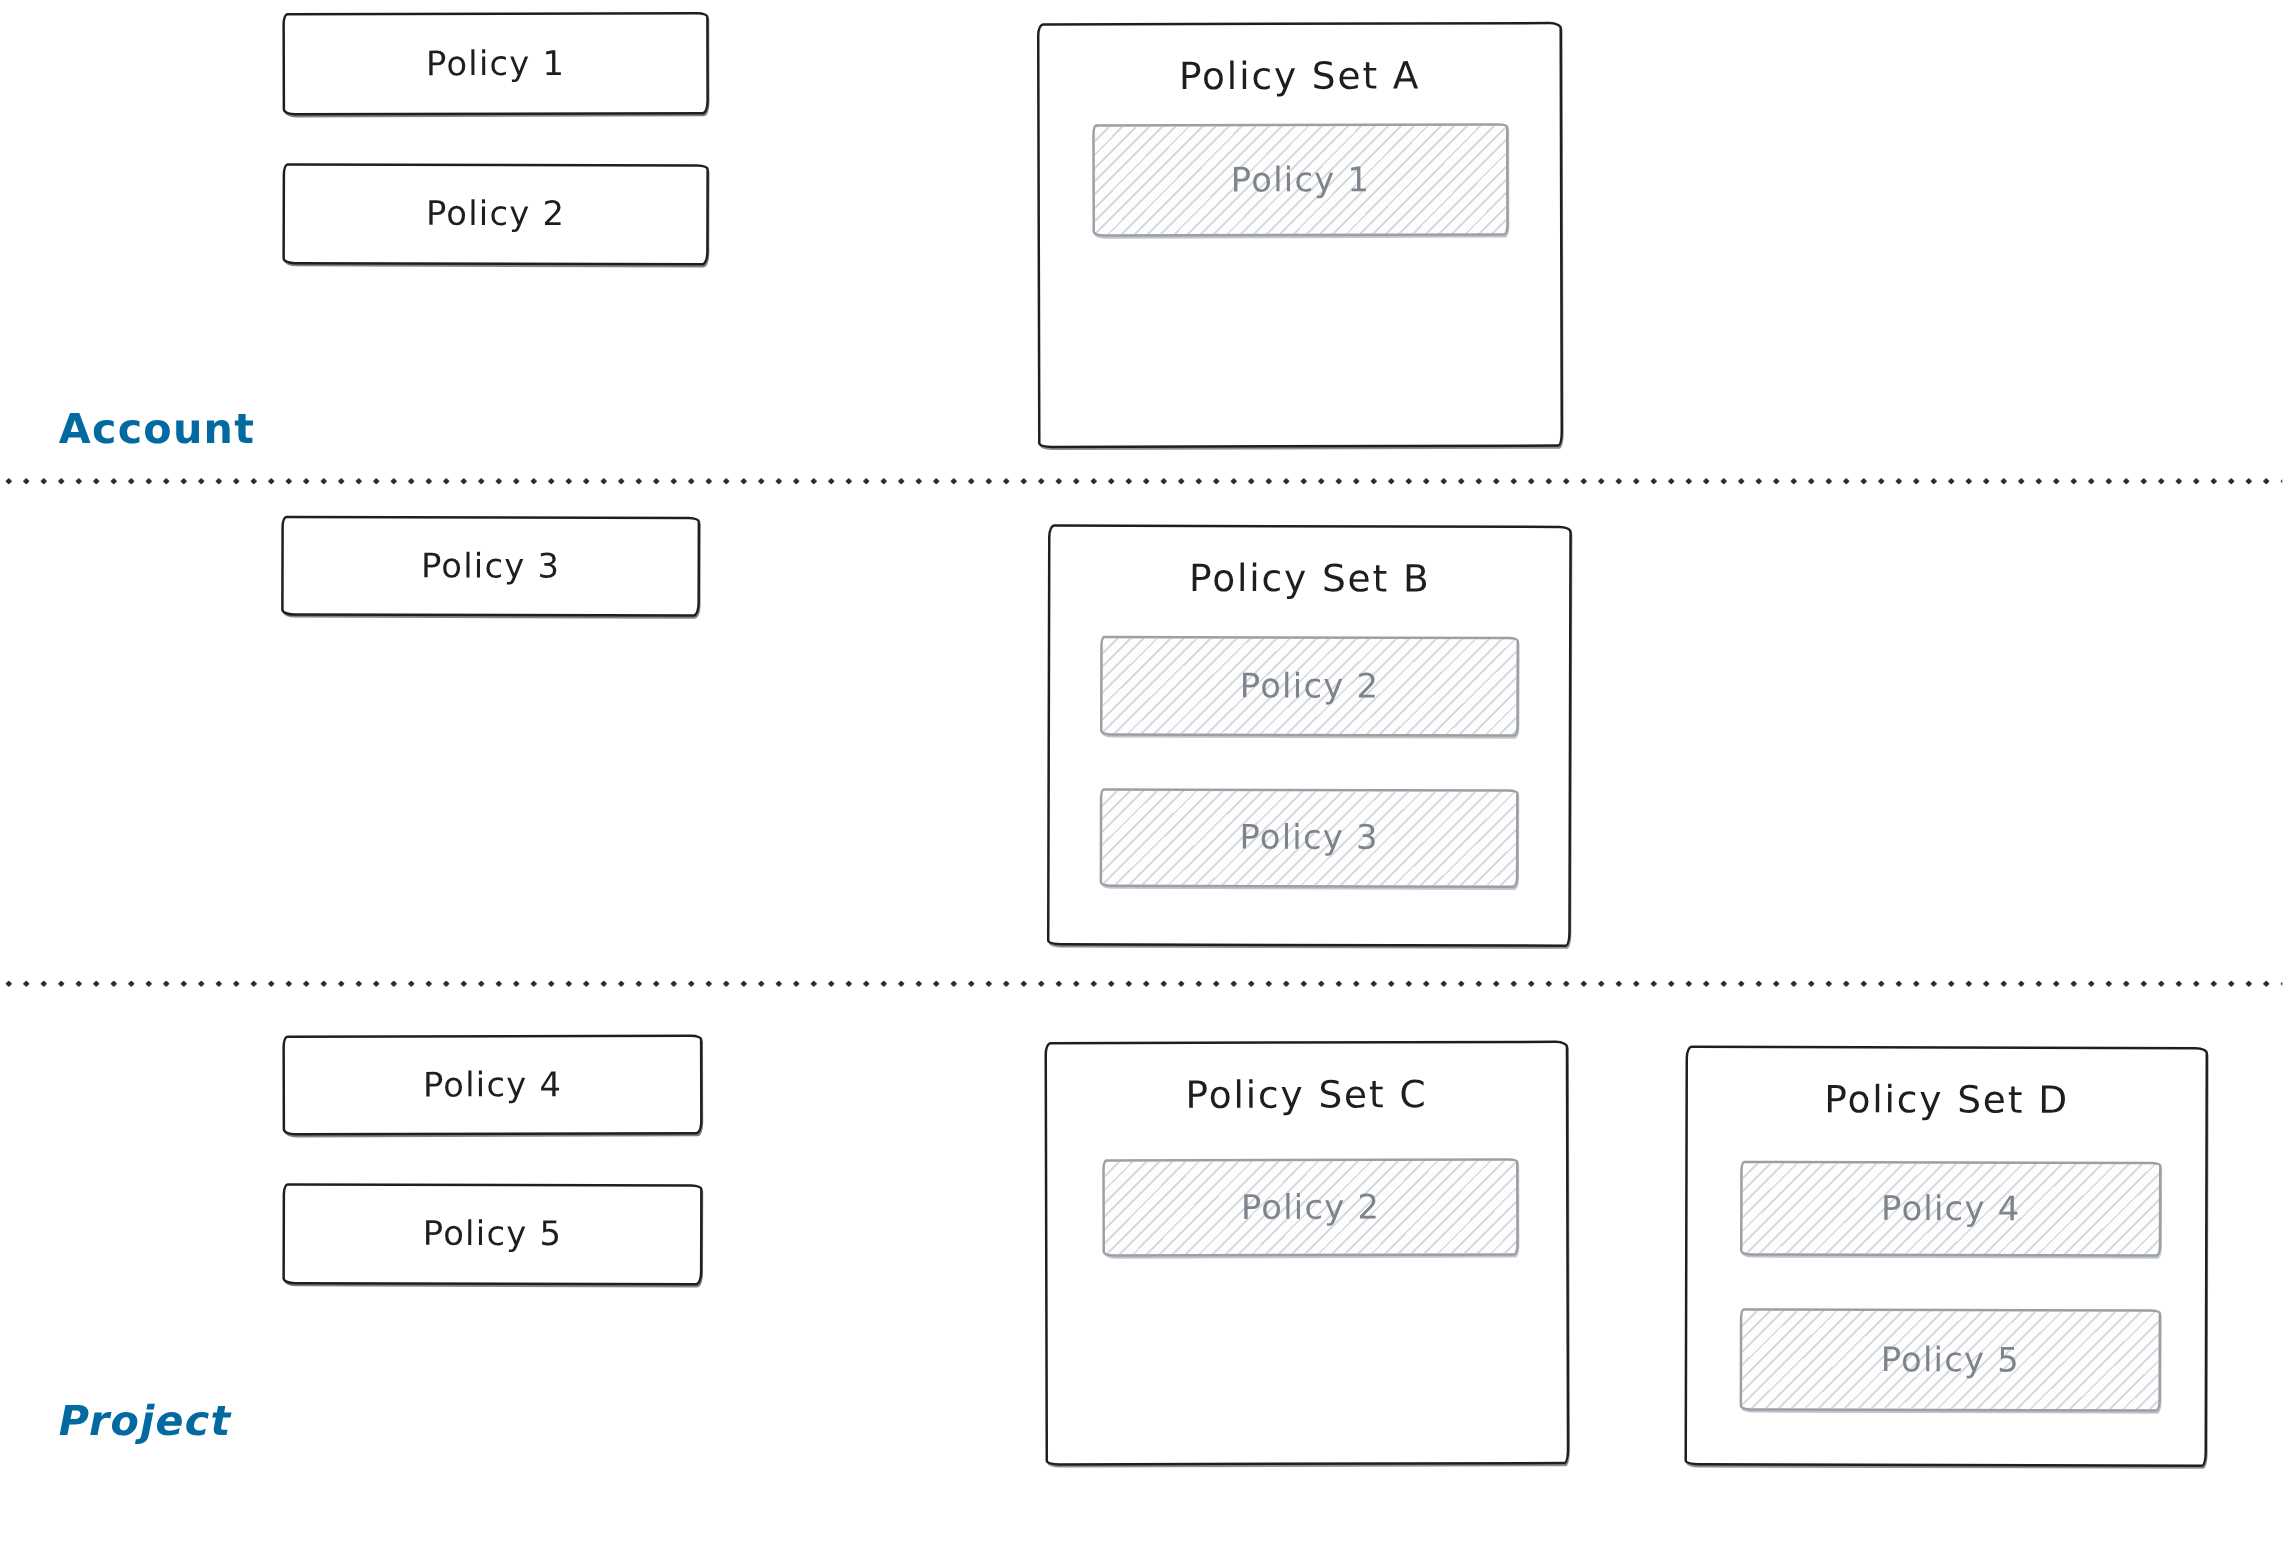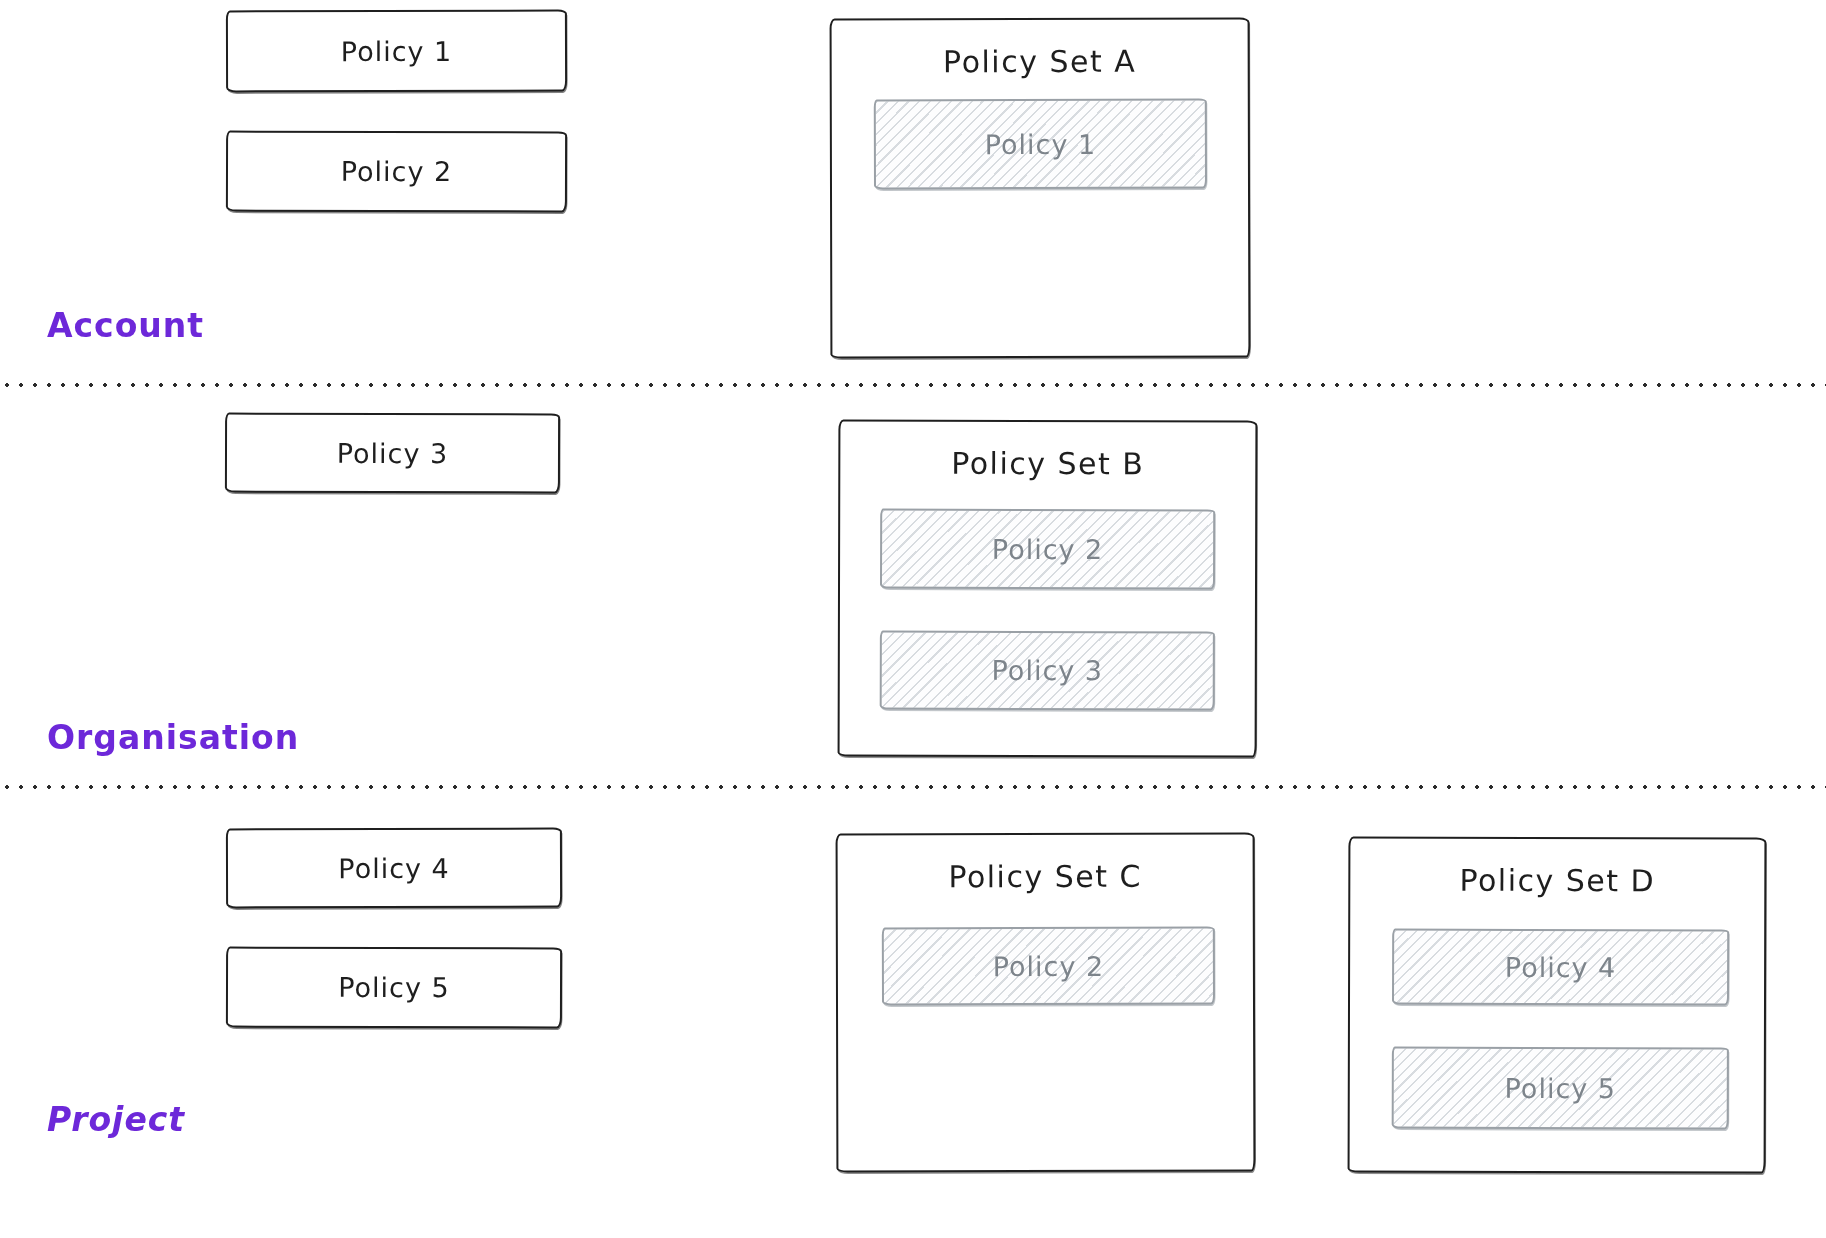--- a/index.html
+++ b/index.html
@@ -71,22 +71,23 @@
     font-size: 27px;
     font-weight: 500;
     color: #7d848b;
     letter-spacing: 1px;
   }
   
   .level-label {
     position: absolute;
     font-size: 33px;
     font-weight: 600;
-    color: #6d28d9;
+    color: #0369a1;
     letter-spacing: 1px;
+    margin-top: 17px;
   }
   
   .dotted-divider {
     position: absolute;
     left: 0;
     width: 1826px;
     height: 6px;
     background-image: radial-gradient(circle 2.1px at 7px 3px, #2b2b2b 95%, transparent);
     background-size: 14px 6px;
     background-repeat: repeat-x;
@@ -126,21 +127,20 @@
   <div class="policy-set r2" style="left:838px; top:420px; width:419px; height:337px;">
     <div class="set-title">Policy Set B</div>
     <div class="member-box" style="left:40px; top:87px; width:335px; height:80px;">
       <span class="txt">Policy 2</span>
     </div>
     <div class="member-box" style="left:40px; top:209px; width:335px; height:79px;">
       <span class="txt">Policy 3</span>
     </div>
   </div>
 
-  <div class="level-label" style="left:47px; top:718px;">Organisation</div>
 
   <div class="dotted-divider" style="top:784px;"></div>
 
   <div class="policy-box r1" style="left:226px; top:828px; width:336px; height:80px;">
     <span class="txt">Policy 4</span>
   </div>
 
   <div class="policy-box r2" style="left:226px; top:947px; width:336px; height:81px;">
     <span class="txt">Policy 5</span>
   </div>

